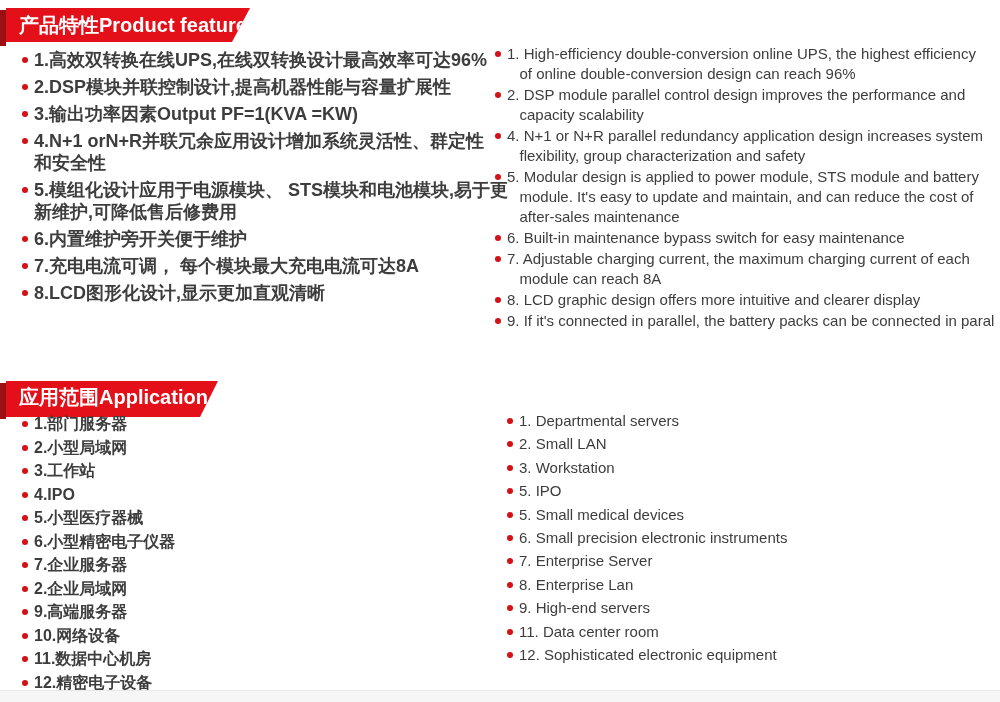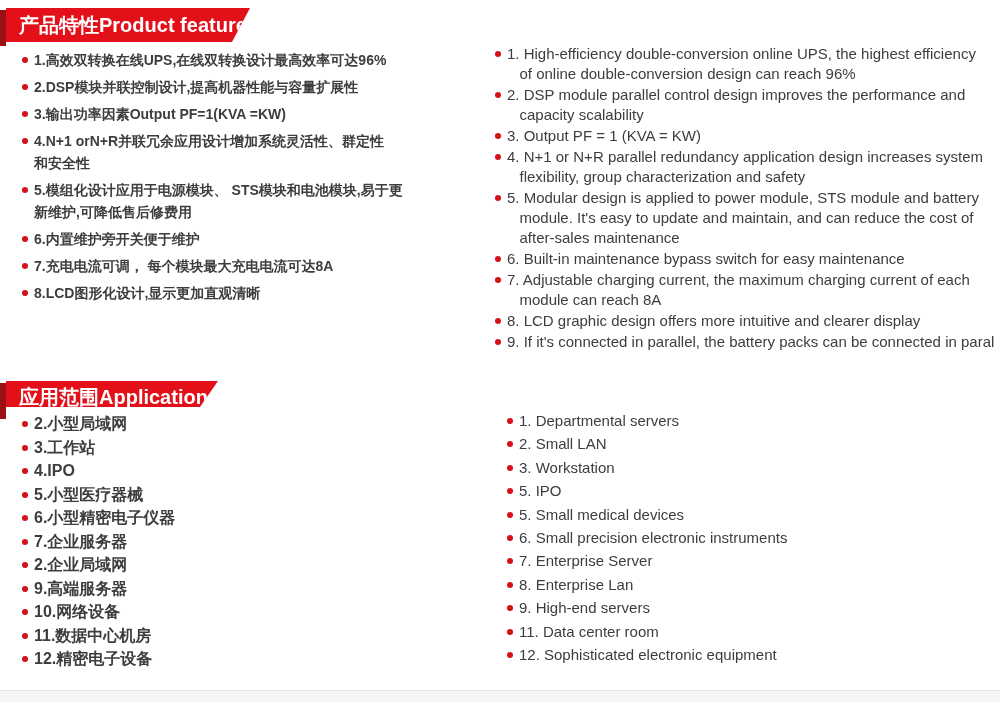--- a/index.html
+++ b/index.html
@@ -12,33 +12,33 @@
   .fold{position:absolute;left:0;width:6px;background:var(--banner-fold,#9c1013);}
   .banner{
     position:absolute;left:6px;background:var(--banner-red,#e3101a);
     color:#ffffff;font-weight:bold;font-size:20px;line-height:34px;
     padding:0 30px 0 13px;
     clip-path:polygon(0 0,100% 0,calc(100% - 18px) 100%,0 100%);
     white-space:nowrap;
   }
   .banner1{top:8px;height:34px;width:201px;}
   .fold1{top:10px;height:36px;}
-  .banner2{top:381px;height:26px;line-height:33px;width:169px;}
+  .banner2{top:381px;height:36px;line-height:33px;width:169px;}
   .fold2{top:383px;height:36px;}
 
   .col{position:absolute;}
   .li{position:relative;padding-left:12px;}
   .dot{
     position:absolute;left:0;width:6px;height:6px;border-radius:50%;
     background:var(--bullet-red,#d31116);
   }
   .txt{white-space:pre;display:block;}
 
   
-  .s1-zh{left:22px;top:49px;width:450px;font-size:14px;font-weight:600;}
+  .s1-zh{left:22px;top:49px;width:450px;font-size:18px;font-weight:600;}
   .s1-zh .li{line-height:22px;margin-bottom:5px;}
   .s1-zh .dot{top:8px;}
 
   
   .s1-en{left:495px;top:44px;width:505px;font-size:15px;}
   .s1-en .li{line-height:20px;margin-bottom:1px;}
   .s1-en .dot{top:7px;}
 
   
   .s2-zh{left:22px;top:412px;width:450px;font-size:16px;font-weight:600;}
@@ -105,24 +105,20 @@
       <span class="txt">1. High-efficiency double-conversion online UPS, the highest efficiency
    of online double-conversion design can reach 96%</span>
     </div>
     <div class="li">
       <span class="dot"></span>
       <span class="txt">2. DSP module parallel control design improves the performance and
    capacity scalability</span>
     </div>
     <div class="li">
       <span class="dot"></span>
-      <span class="txt">3. Output PF = 1 (KVA = KW)</span>
-    </div>
-    <div class="li">
-      <span class="dot"></span>
       <span class="txt">4. N+1 or N+R parallel redundancy application design increases system
    flexibility, group characterization and safety</span>
     </div>
     <div class="li">
       <span class="dot"></span>
       <span class="txt">5. Modular design is applied to power module, STS module and battery
    module. It's easy to update and maintain, and can reduce the cost of
    after-sales maintenance</span>
     </div>
     <div class="li">
@@ -143,20 +139,24 @@
       <span class="txt">9. If it's connected in parallel, the battery packs can be connected in paral</span>
     </div>
   </div>
 
 <div class="fold fold2"></div>
 <div class="banner banner2">应用范围Application</div>
 
 <div class="col s2-zh">
     <div class="li">
       <span class="dot"></span>
+      <span class="txt">1.部门服务器</span>
+    </div>
+    <div class="li">
+      <span class="dot"></span>
       <span class="txt">2.小型局域网</span>
     </div>
     <div class="li">
       <span class="dot"></span>
       <span class="txt">3.工作站</span>
     </div>
     <div class="li">
       <span class="dot"></span>
       <span class="txt">4.IPO</span>
     </div>

